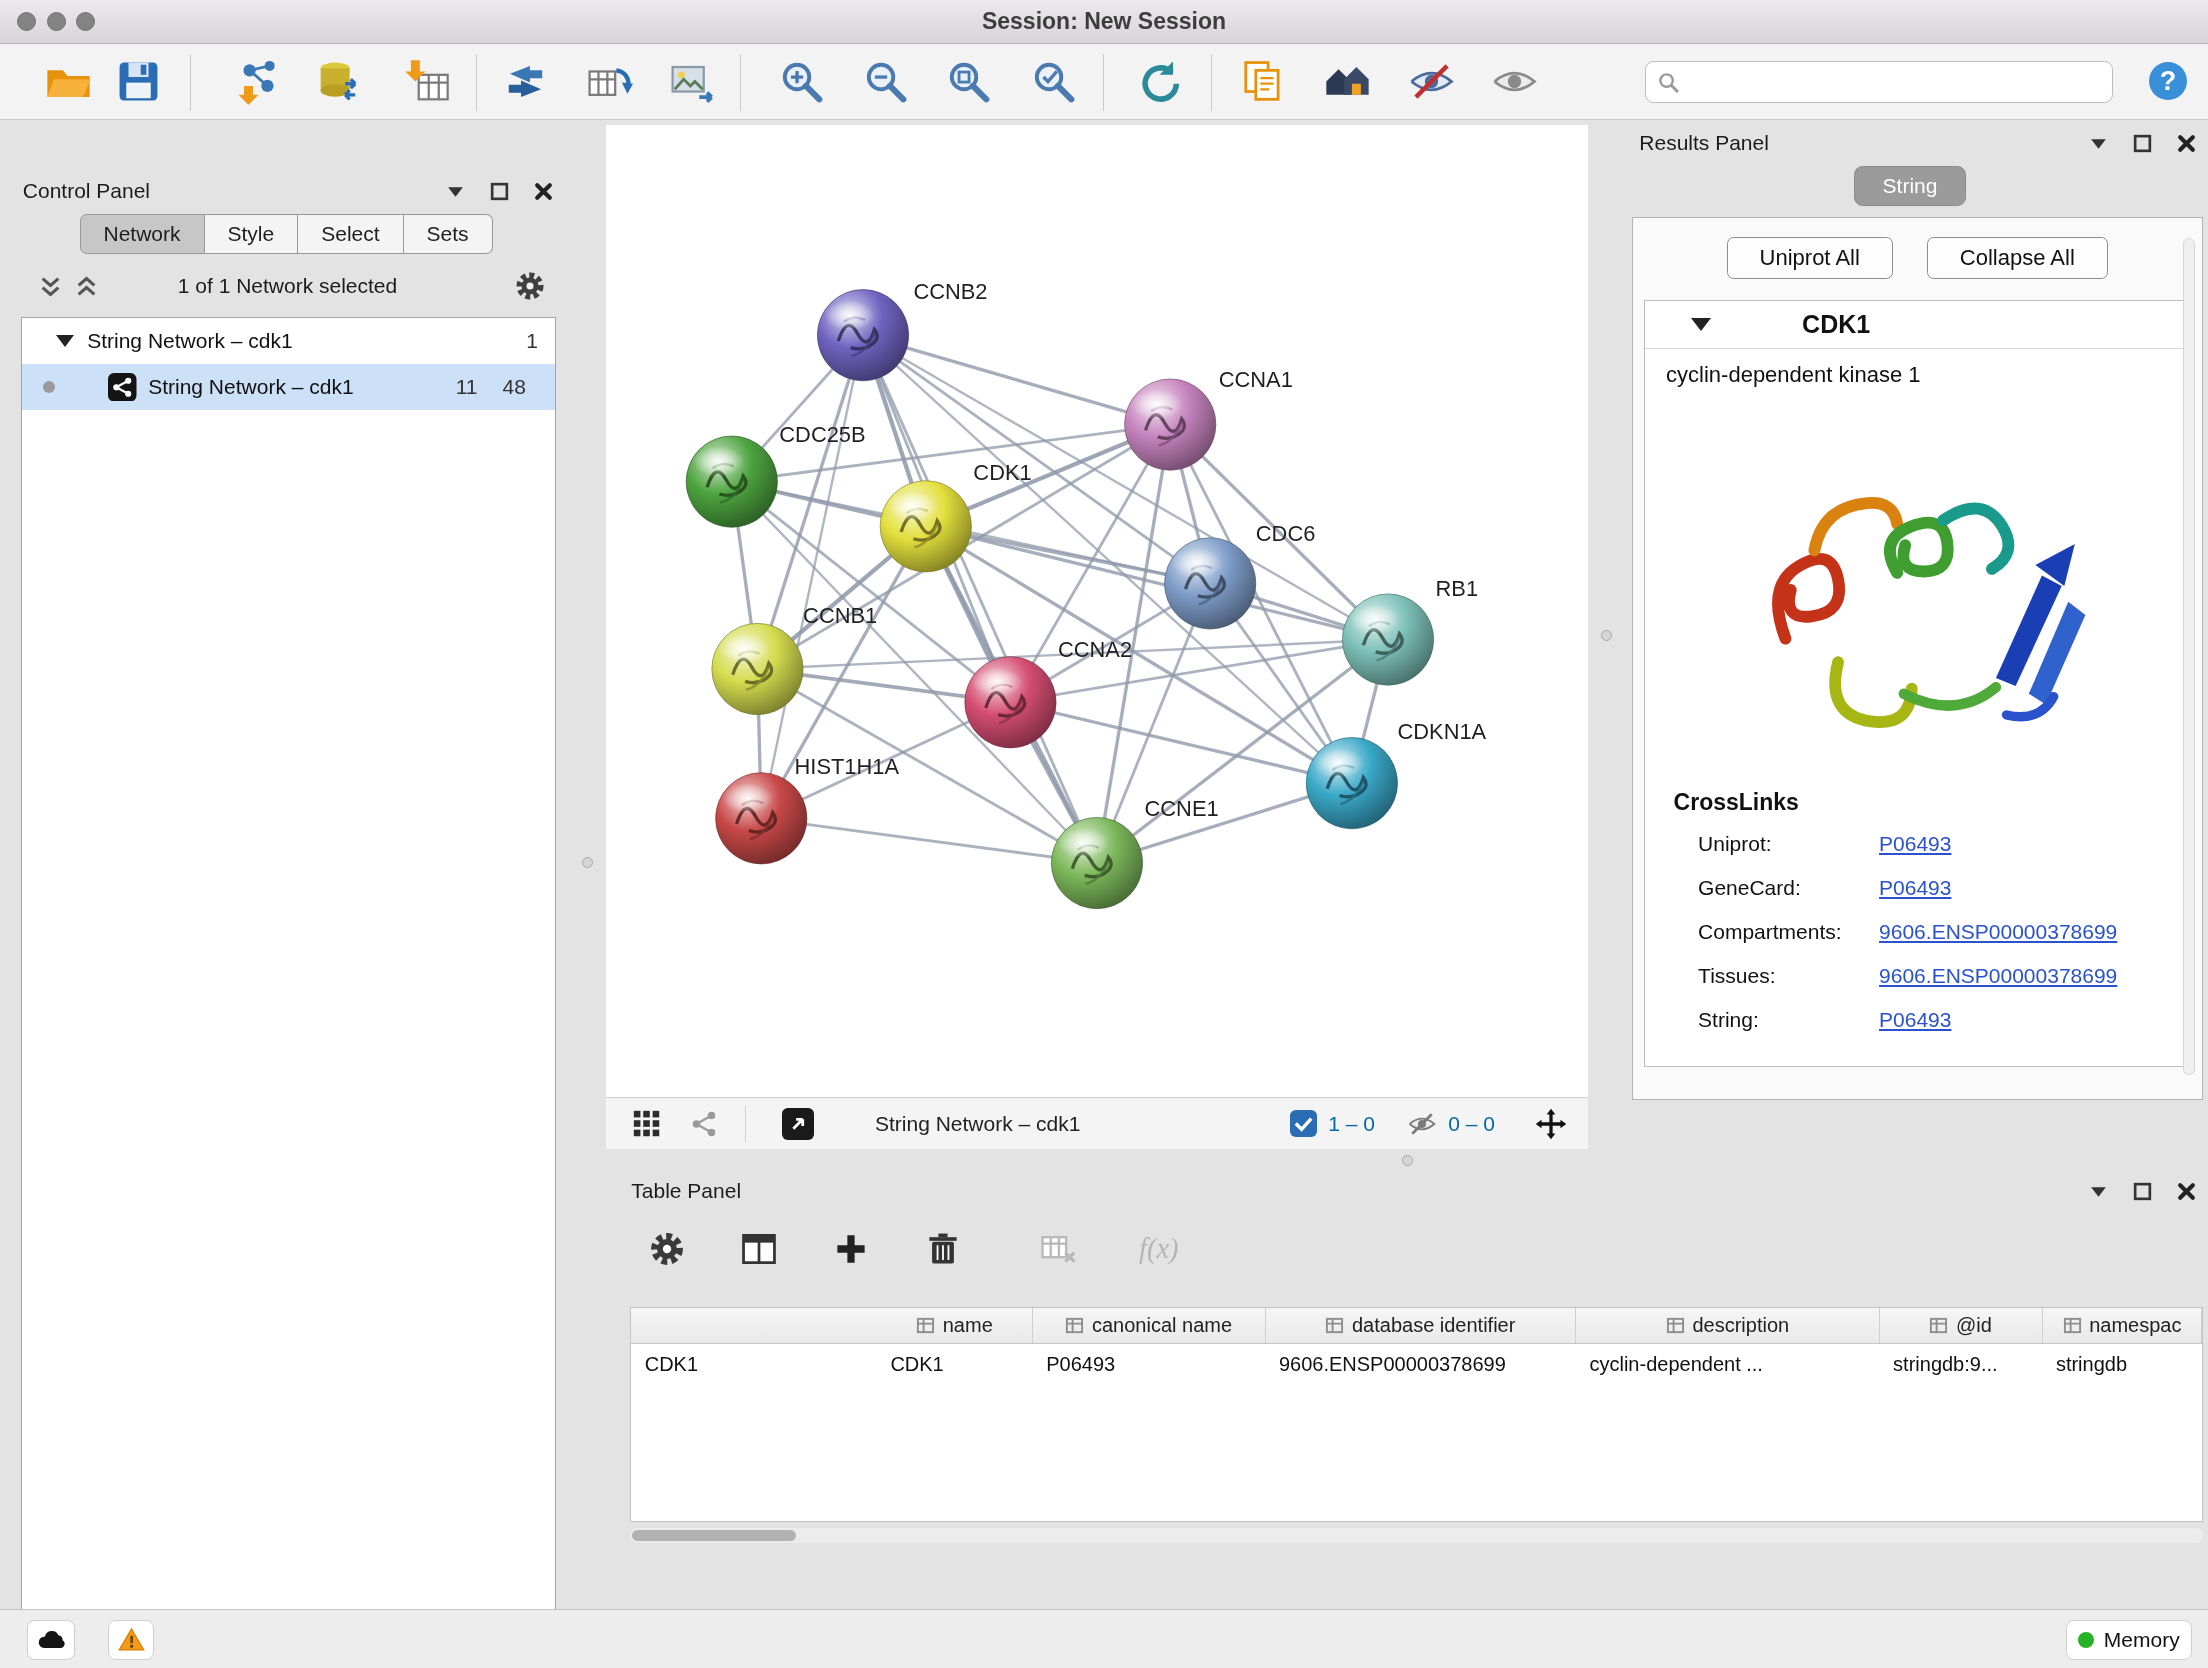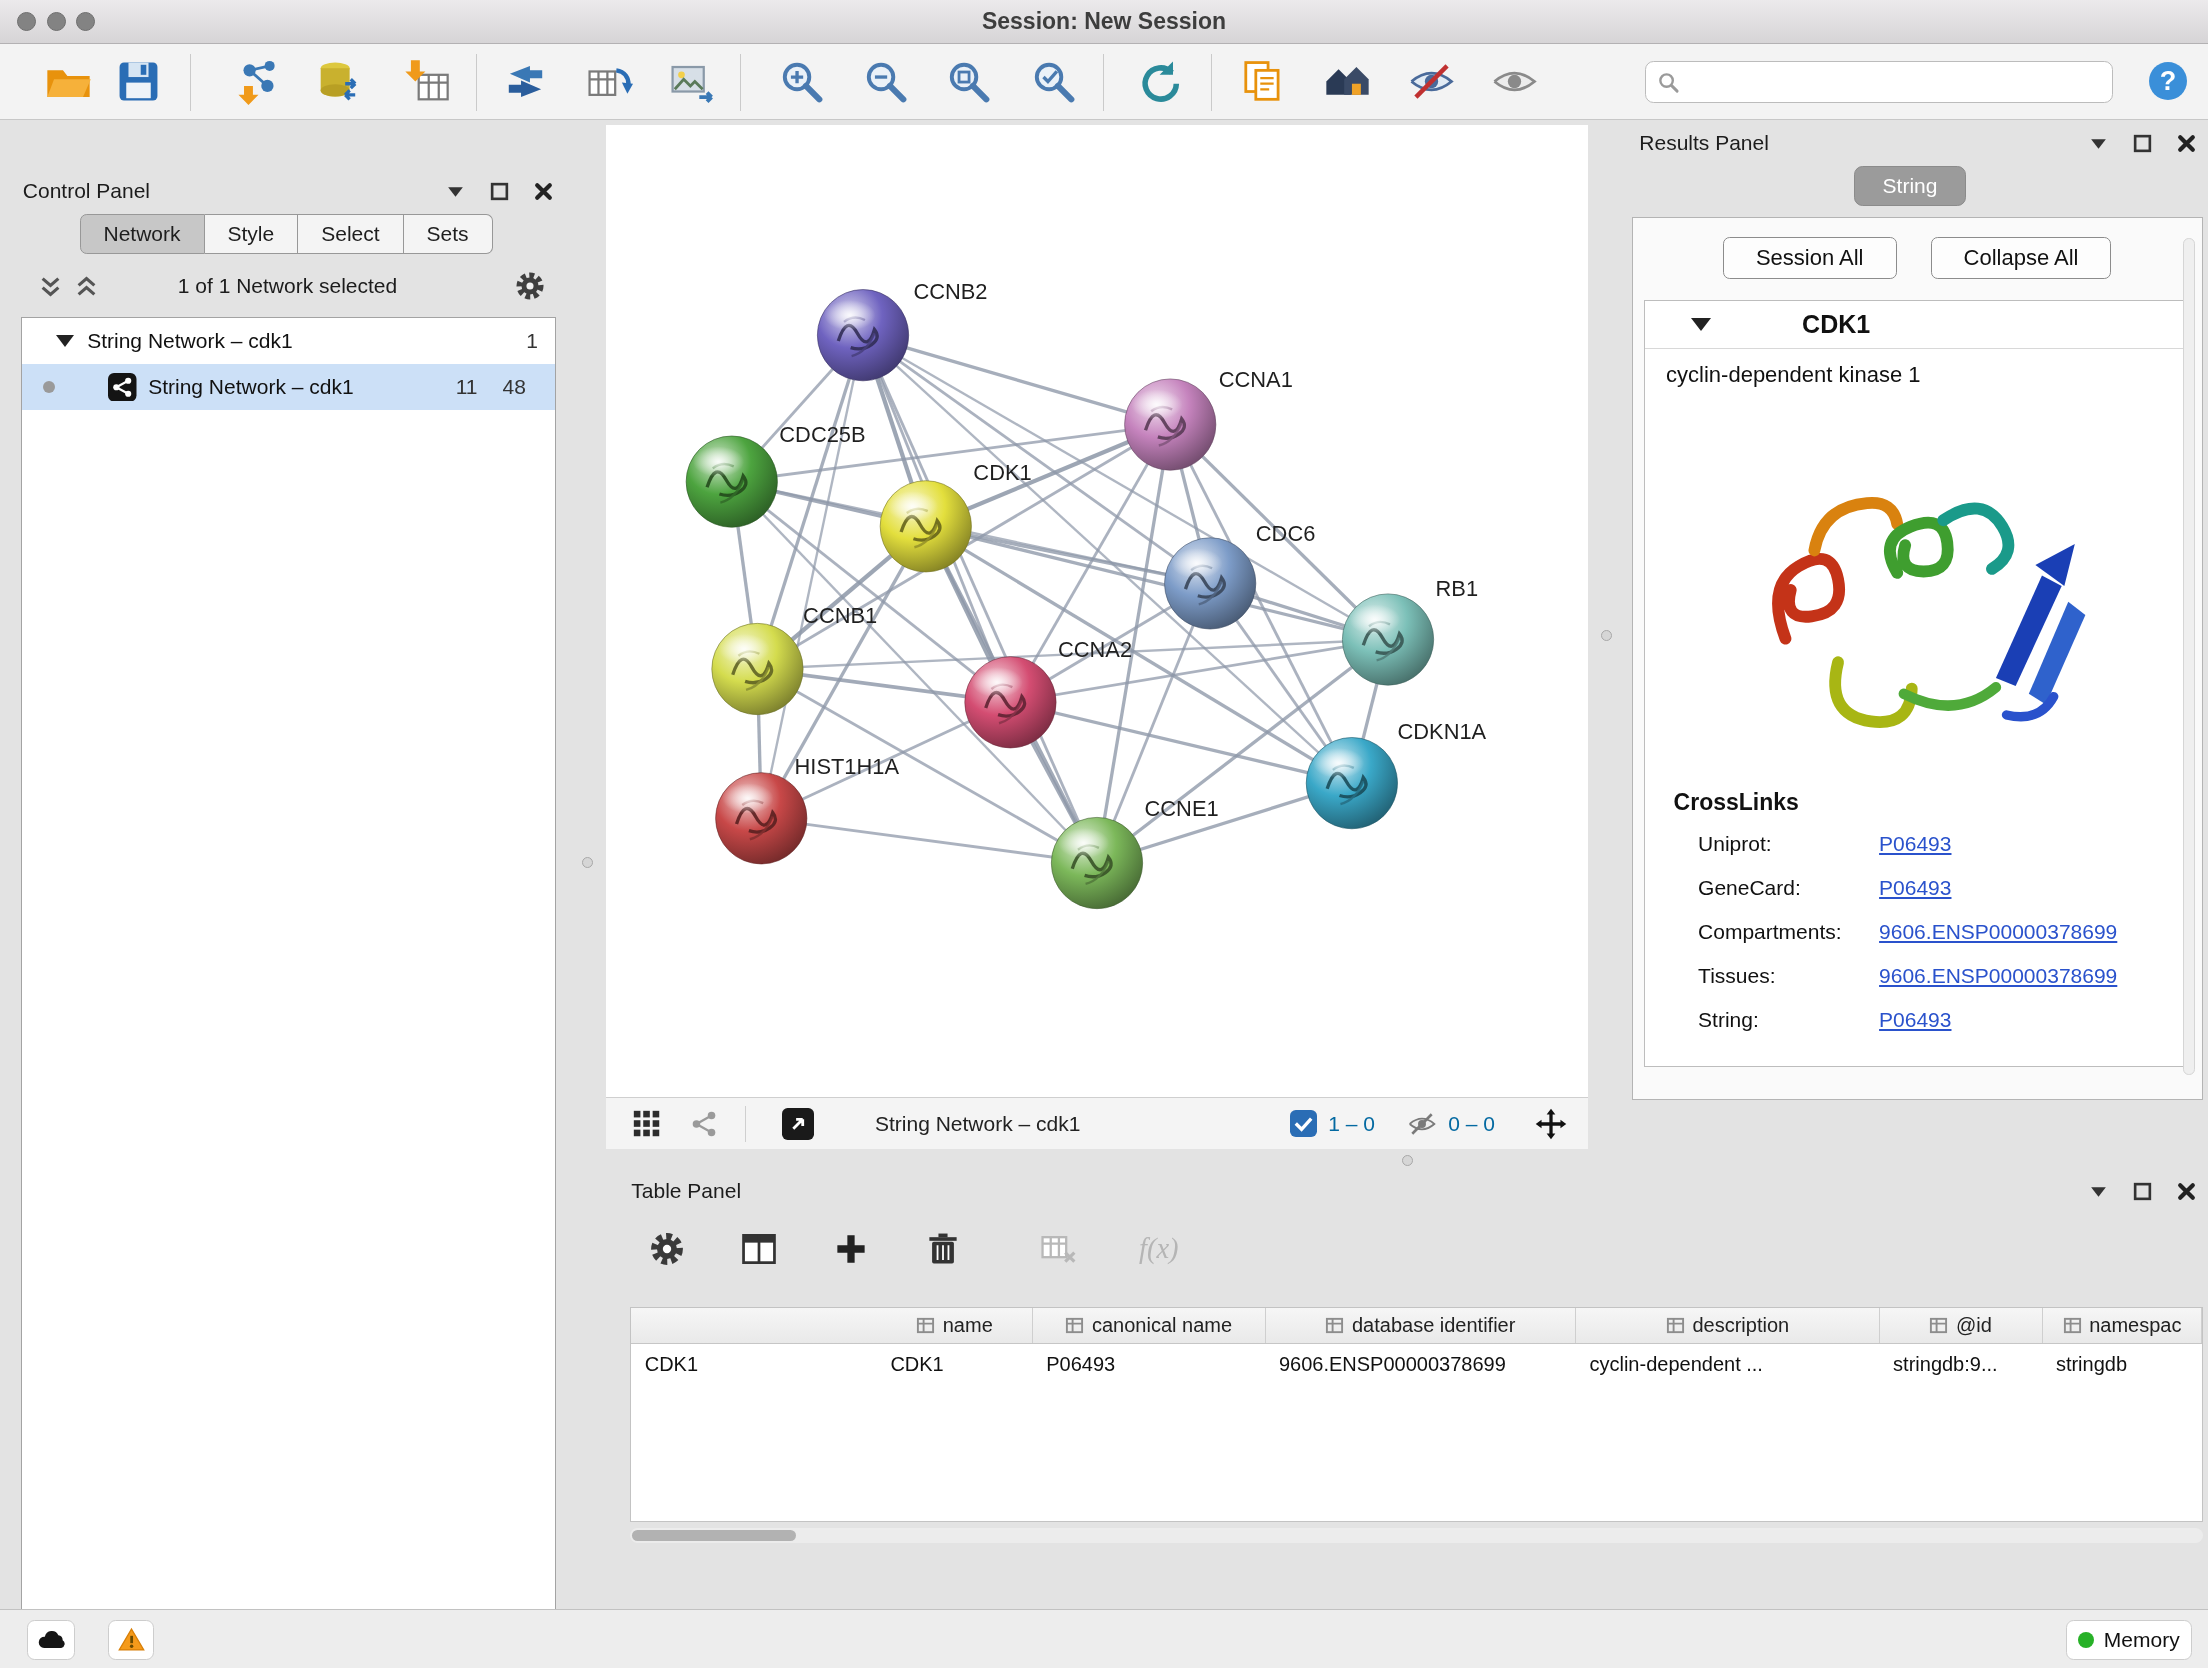--- a/index.html
+++ b/index.html
@@ -531,21 +531,21 @@
             <rect x="3" y="3" width="14" height="14" fill="none" stroke="#333" stroke-width="2.5"></rect>
           </svg></span>
       <span class="ic"><svg viewBox="0 0 20 20">
             <path d="M4 4 16 16M16 4 4 16" stroke="#222" stroke-width="4" stroke-linecap="round"></path>
           </svg></span>
     </span>
   </div>
   <button class="rp-tab">String</button>
   <div class="rp-box">
     <div class="rp-buttons">
-      <button class="rp-btn">Session All</button>
+      <button class="rp-btn">Uniprot All</button>
       <button class="rp-btn">Collapse All</button>
     </div>
     <div class="gene-panel">
       <div class="gene-header">
         <span class="gene-tri"></span>
         <span class="gene-name">CDK1</span>
       </div>
       <div class="gene-desc">cyclin-dependent kinase 1</div>
       <div class="protein-wrap">
         <svg width="352" height="342" viewBox="0 0 260 260">

